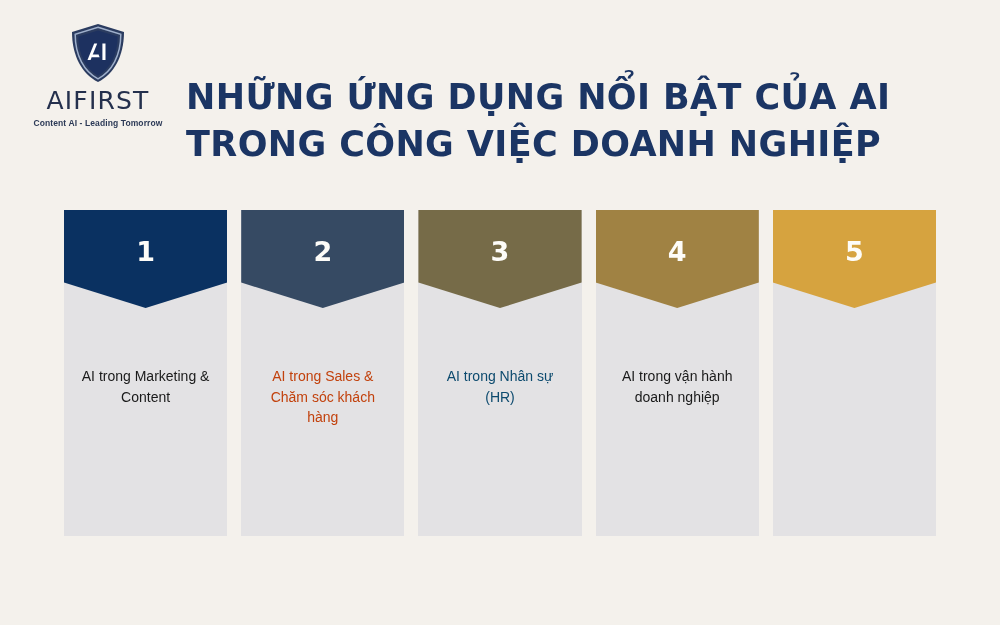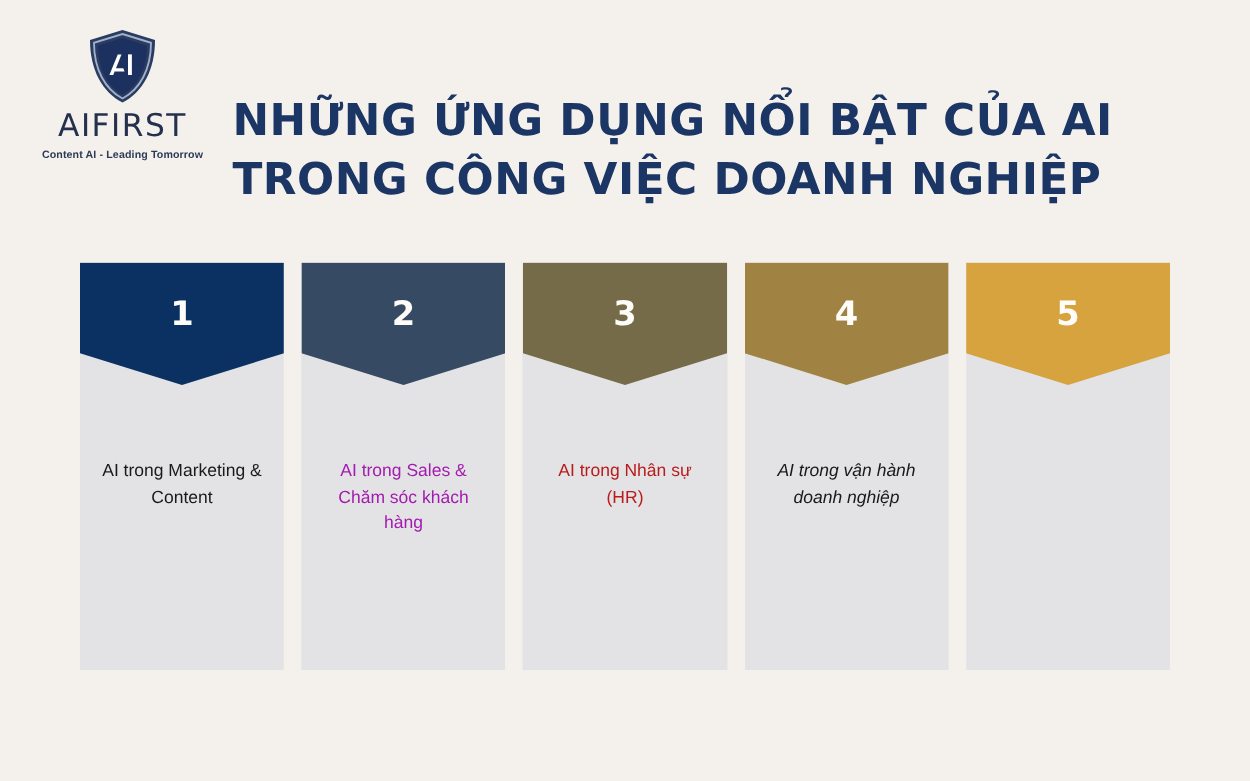--- a/index.html
+++ b/index.html
@@ -163,41 +163,41 @@
       <div class="card-label" style="color: rgb(26, 26, 26);">AI trong Marketing &amp; Content</div>
     </div>
   </div>
 
   <div class="card" style="background: rgb(227, 226, 228);">
     <div class="card-header">
       <div class="hdr-fill" style="background: rgb(54, 74, 99);"></div>
       <div class="card-number" style="color: rgb(253, 252, 248);">2</div>
     </div>
     <div class="card-body">
-      <div class="card-label" style="color: #a21caf;">AI trong Sales &amp; Chăm sóc khách hàng</div>
+      <div class="card-label" style="color: #c2410c;">AI trong Sales &amp; Chăm sóc khách hàng</div>
     </div>
   </div>
 
   <div class="card" style="background: rgb(227, 226, 228);">
     <div class="card-header">
       <div class="hdr-fill" style="background: rgb(118, 107, 72);"></div>
       <div class="card-number" style="color: rgb(253, 252, 248);">3</div>
     </div>
     <div class="card-body">
-      <div class="card-label" style="color: #b91c1c;">AI trong Nhân sự (HR)</div>
+      <div class="card-label" style="color: #0c4a6e;">AI trong Nhân sự (HR)</div>
     </div>
   </div>
 
   <div class="card" style="background: rgb(227, 226, 228);">
     <div class="card-header">
       <div class="hdr-fill" style="background: rgb(160, 130, 67);"></div>
       <div class="card-number" style="color: rgb(253, 252, 248);">4</div>
     </div>
     <div class="card-body">
-      <div class="card-label" style="color: rgb(26, 26, 26); font-style: italic;">AI trong vận hành doanh nghiệp</div>
+      <div class="card-label" style="color: rgb(26, 26, 26);">AI trong vận hành doanh nghiệp</div>
     </div>
   </div>
 
   <div class="card" style="background: rgb(227, 226, 228);">
     <div class="card-header">
       <div class="hdr-fill" style="background: rgb(214, 163, 63);"></div>
       <div class="card-number" style="color: rgb(253, 252, 248);">5</div>
     </div>
   </div>
 

